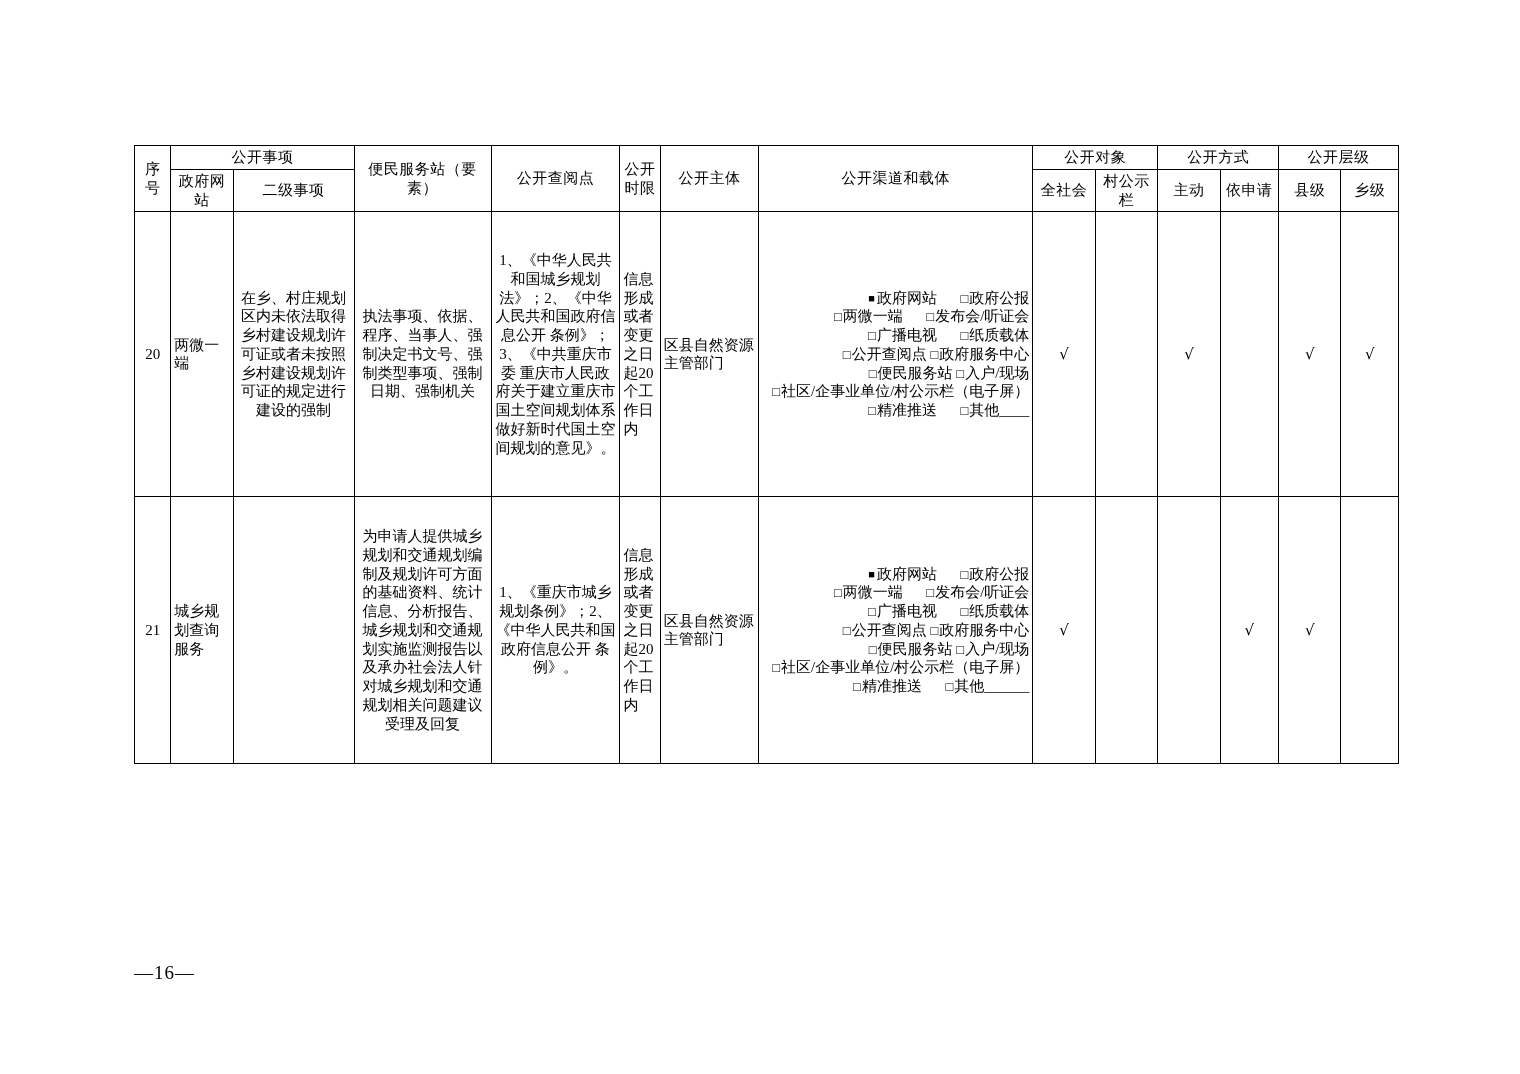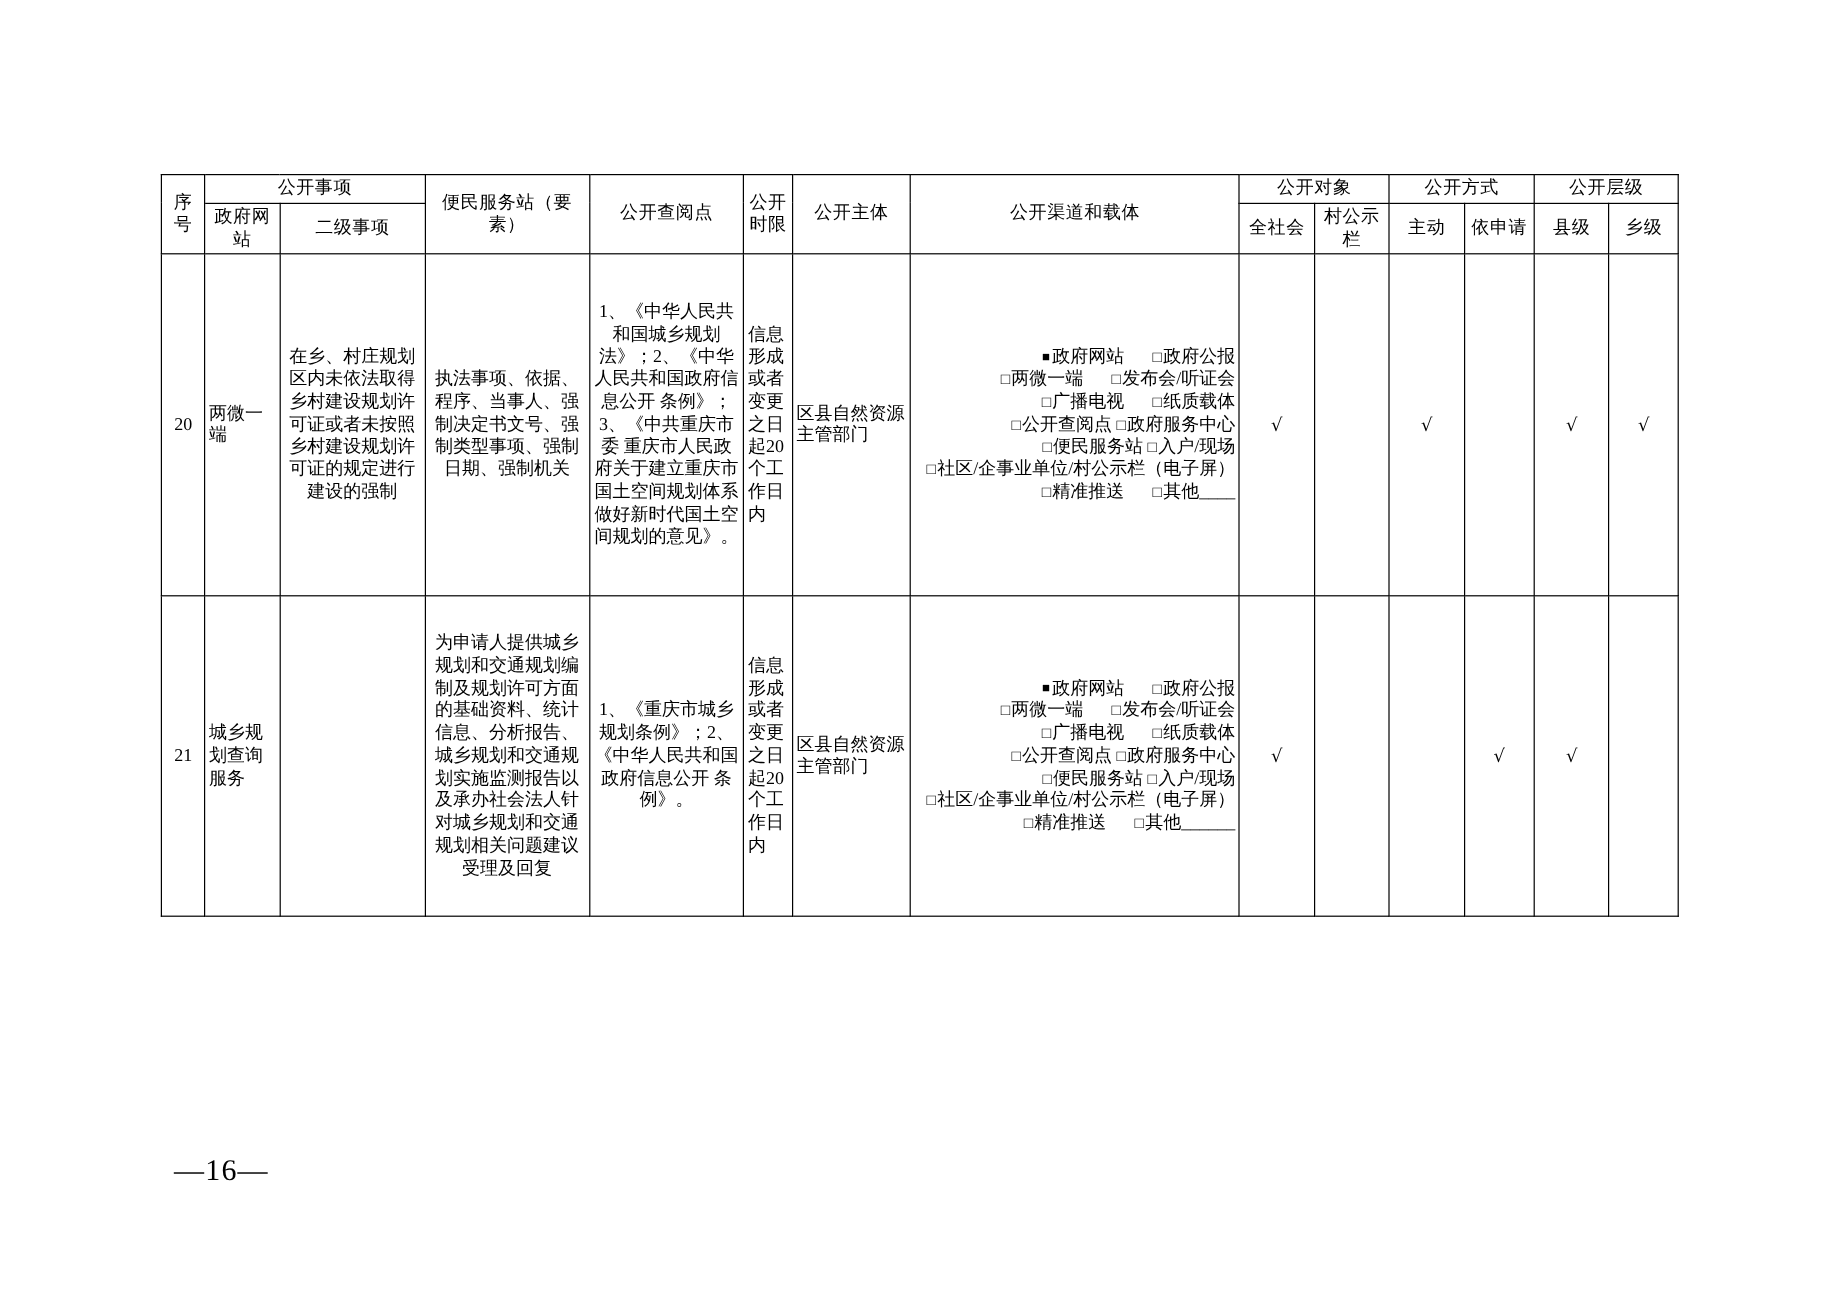--- a/index.html
+++ b/index.html
@@ -90,23 +90,22 @@
   .gap { display: inline-block; width: 16px; }
   .check {
     font-size: 22px;
     font-family: "DejaVu Sans", sans-serif;
     line-height: 1;
   }
   .pagenum {
     position: absolute;
     left: 118px;
     top: 962px;
-    font-size: 25px;
+    font-size: 19px;
     letter-spacing: 1px;
-    margin-left: 11px;
   }
   .two-line span { display: block; }
 </style>
 </head>
 <body>
 
 <div class="page">
 
   <table class="main">
     <colgroup>

